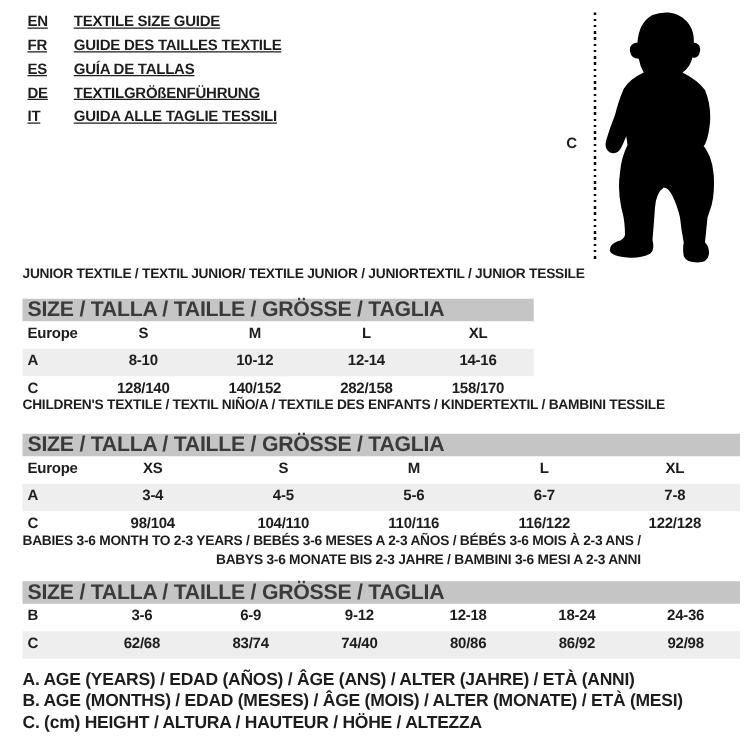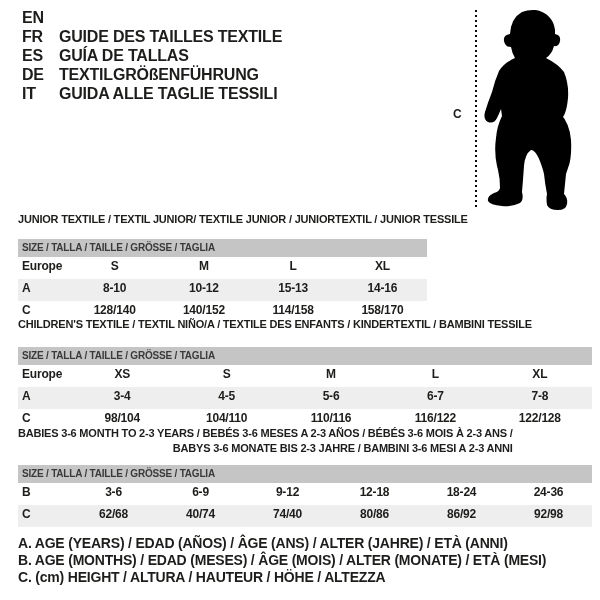--- a/index.html
+++ b/index.html
@@ -16,53 +16,54 @@
     color:var(--ink);
     letter-spacing:-0.2px;
   }
   .canvas{
     position:relative;
     width:600px;height:600px;
     background:#ffffff;
     overflow:hidden;
   }
   
-  .lang-list{position:absolute;left:22px;top:8px;font-size:16px;line-height:19px;}
+  .lang-list{position:absolute;left:22px;top:8px;font-size:12px;line-height:19px;text-decoration:underline;}
   .lang-row{display:flex;}
   .lang-code{width:37px;flex:0 0 37px;}
   .lang-label{white-space:nowrap;}
   
   .height-line{
     position:absolute;left:475px;top:10px;width:2px;height:198px;
     background:repeating-linear-gradient(to bottom,#0a0a0a 0 2px,transparent 2px 5px);
   }
   .height-label{position:absolute;left:453px;top:107px;font-size:12px;}
   .baby-svg{position:absolute;left:482px;top:6px;}
   
   .sec-title{position:absolute;left:18px;font-size:11px;line-height:15px;white-space:nowrap;}
   .size-table{position:absolute;left:18px;font-size:12px;}
   .bar{
     height:18px;line-height:18px;background:var(--table-header-bg);
-    color:var(--bar-ink);padding-left:4px;font-size:10px;white-space:nowrap;
+    color:var(--bar-ink);padding-left:4px;font-size:17px;white-space:nowrap;
   }
   .t-row{display:flex;height:22px;line-height:18px;}
   .t-row.stripe{background:var(--row-alt-bg);}
   .row-label{flex:0 0 52px;padding-left:4px;}
   .cell{flex:1 1 0;text-align:center;}
   
   .legend{position:absolute;left:18px;top:535px;font-size:14px;line-height:17px;white-space:nowrap;}
 </style>
 </head>
 <body>
 
 <div class="canvas">
 
   <div class="lang-list">
     <div class="lang-row">
       <span class="lang-code">EN</span>
+      <span class="lang-label">TEXTILE SIZE GUIDE</span>
     </div>
     <div class="lang-row">
       <span class="lang-code">FR</span>
       <span class="lang-label">GUIDE DES TAILLES TEXTILE</span>
     </div>
     <div class="lang-row">
       <span class="lang-code">ES</span>
       <span class="lang-label">GUÍA DE TALLAS</span>
     </div>
     <div class="lang-row">
@@ -111,28 +112,28 @@
       <span class="row-label">Europe</span>
       <span class="cell">S</span>
       <span class="cell">M</span>
       <span class="cell">L</span>
       <span class="cell">XL</span>
     </div>
     <div class="t-row stripe">
       <span class="row-label">A</span>
       <span class="cell">8-10</span>
       <span class="cell">10-12</span>
-      <span class="cell">15-13</span>
+      <span class="cell">12-14</span>
       <span class="cell">14-16</span>
     </div>
     <div class="t-row">
       <span class="row-label">C</span>
       <span class="cell">128/140</span>
       <span class="cell">140/152</span>
-      <span class="cell">114/158</span>
+      <span class="cell">282/158</span>
       <span class="cell">158/170</span>
     </div>
   </div>
 
   <div class="sec-title" style="top:317px;">CHILDREN'S TEXTILE / TEXTIL NIÑO/A / TEXTILE DES ENFANTS / KINDERTEXTIL / BAMBINI TESSILE</div>
   <div class="size-table" style="top:347px;width:574px;">
     <div class="bar">SIZE / TALLA / TAILLE / GRÖSSE / TAGLIA</div>
     <div class="t-row">
       <span class="row-label">Europe</span>
       <span class="cell">XS</span>
@@ -170,21 +171,21 @@
       <span class="cell">3-6</span>
       <span class="cell">6-9</span>
       <span class="cell">9-12</span>
       <span class="cell">12-18</span>
       <span class="cell">18-24</span>
       <span class="cell">24-36</span>
     </div>
     <div class="t-row stripe">
       <span class="row-label">C</span>
       <span class="cell">62/68</span>
-      <span class="cell">40/74</span>
+      <span class="cell">83/74</span>
       <span class="cell">74/40</span>
       <span class="cell">80/86</span>
       <span class="cell">86/92</span>
       <span class="cell">92/98</span>
     </div>
   </div>
 
   <div class="legend">
     <div>A. AGE (YEARS) / EDAD (AÑOS) / ÂGE (ANS) / ALTER (JAHRE) / ETÀ (ANNI)</div>
     <div>B. AGE (MONTHS) / EDAD (MESES) / ÂGE (MOIS) / ALTER (MONATE) / ETÀ (MESI)</div>

